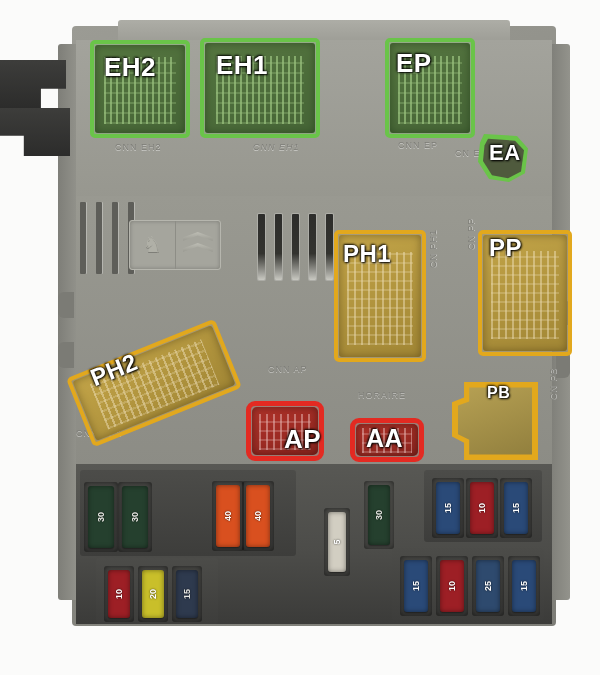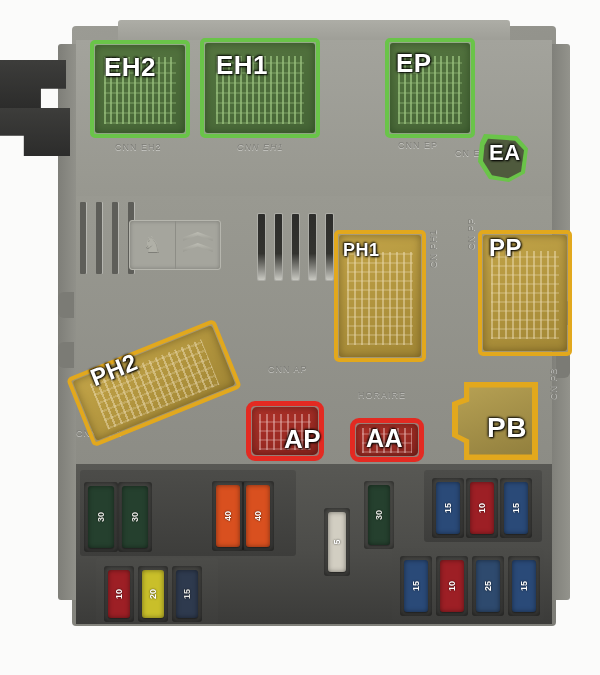--- a/index.html
+++ b/index.html
@@ -139,21 +139,21 @@
     <div class="emblem-cell">
       <div class="chev">
           <i></i>
           <i></i>
         </div>
     </div>
   </div>
 
   <div id="mold-layer">
       <div class="mold" style="left: 115px; top: 142px;">CNN EH2</div>
-      <div class="mold" style="left: 237px; top: 142px; font-style: italic;">CNN EH1</div>
+      <div class="mold" style="left: 253px; top: 142px; font-style: italic;">CNN EH1</div>
       <div class="mold" style="left: 398px; top: 140px;">CNN EP</div>
       <div class="mold" style="left: 455px; top: 148px;">CN EA</div>
       <div class="mold" style="left: 428px; top: 268px; transform: rotate(-90deg); transform-origin: left top;">CN PH1</div>
       <div class="mold" style="left: 466px; top: 250px; transform: rotate(-90deg); transform-origin: left top;">CN PP</div>
       <div class="mold" style="left: 76px; top: 428px;">CNN PH2</div>
       <div class="mold" style="left: 268px; top: 364px;">CNN AP</div>
       <div class="mold" style="left: 358px; top: 390px;">HORAIRE</div>
       <div class="mold" style="left: 548px; top: 400px; transform: rotate(-90deg); transform-origin: left top;">CN PB</div>
     </div>
 
@@ -175,38 +175,38 @@
       <div class="hl-lab" style="left: 396px; top: 48px; font-size: 26px;">EP</div>
       <div class="hl-poly" style="left: 478px; top: 134px; width: 50px; height: 48px;">
         <div class="fill" style="background:#6ac449;clip-path:polygon(12% 0,78% 4%,100% 30%,94% 82%,62% 100%,22% 94%,0 58%,4% 18%)"></div>
         <div class="fill" style="background:#4f5a3d;clip-path:polygon(20% 10%,74% 14%,92% 34%,86% 78%,60% 92%,28% 86%,10% 56%,13% 24%)"></div>
       </div>
       <div class="hl-lab" style="left: 489px; top: 140px; font-size: 22px;">EA</div>
       <div class="conn conn-gold" style="left: 339px; top: 235px; width: 82px; height: 122px;">
         <div class="pins"></div>
       </div>
       <div class="hl hl-gold" style="left: 334px; top: 230px; width: 92px; height: 132px;"></div>
-      <div class="hl-lab" style="left: 343px; top: 240px; font-size: 18px;">PH1</div>
+      <div class="hl-lab" style="left: 343px; top: 240px; font-size: 24px;">PH1</div>
       <div class="conn conn-gold" style="left: 483px; top: 235px; width: 84px; height: 116px;">
         <div class="pins"></div>
       </div>
       <div class="hl hl-gold" style="left: 478px; top: 230px; width: 94px; height: 126px;"></div>
       <div class="hl-lab" style="left: 489px; top: 234px; font-size: 24px;">PP</div>
       <div style="position: absolute; left: 74px; top: 346px; width: 160px; height: 74px; transform: rotate(-22deg);">
         <div class="conn conn-gold" style="position:absolute;inset:5px;">
           <div class="pins"></div>
         </div>
         <div class="hl hl-gold" style="position:absolute;inset:0;"></div>
       </div>
       <div class="hl-lab" style="left: 90px; top: 356px; font-size: 24px; transform: rotate(-22deg);">PH2</div>
       <div class="hl-poly" style="left: 452px; top: 382px; width: 86px; height: 78px;">
         <div class="fill" style="background:#e2a81d;clip-path:polygon(14% 0,100% 0,100% 100%,14% 100%,14% 78%,0 70%,0 26%,14% 20%)"></div>
         <div class="fill" style="background:linear-gradient(160deg,#b9a355,#8f7d3c);clip-path:polygon(20% 7%,93% 7%,93% 93%,20% 93%,20% 74%,7% 67%,7% 30%,20% 25%)"></div>
       </div>
-      <div class="hl-lab" style="left: 487px; top: 412px; font-size: 28px;">PB</div>
+      <div class="hl-lab" style="left: 487px; top: 384px; font-size: 16px;">PB</div>
       <div class="conn conn-red" style="left: 252px; top: 407px; width: 66px; height: 48px; border-radius: 5px;">
         <div class="pins"></div>
       </div>
       <div class="hl hl-red" style="left: 246px; top: 401px; width: 78px; height: 60px;"></div>
       <div class="hl-lab" style="left: 284px; top: 424px; font-size: 26px;">AP</div>
       <div class="conn conn-red" style="left: 356px; top: 424px; width: 62px; height: 32px; border-radius: 5px;">
         <div class="pins"></div>
       </div>
       <div class="hl hl-red" style="left: 350px; top: 418px; width: 74px; height: 44px;"></div>
       <div class="hl-lab" style="left: 366px; top: 424px; font-size: 25px;">AA</div>

